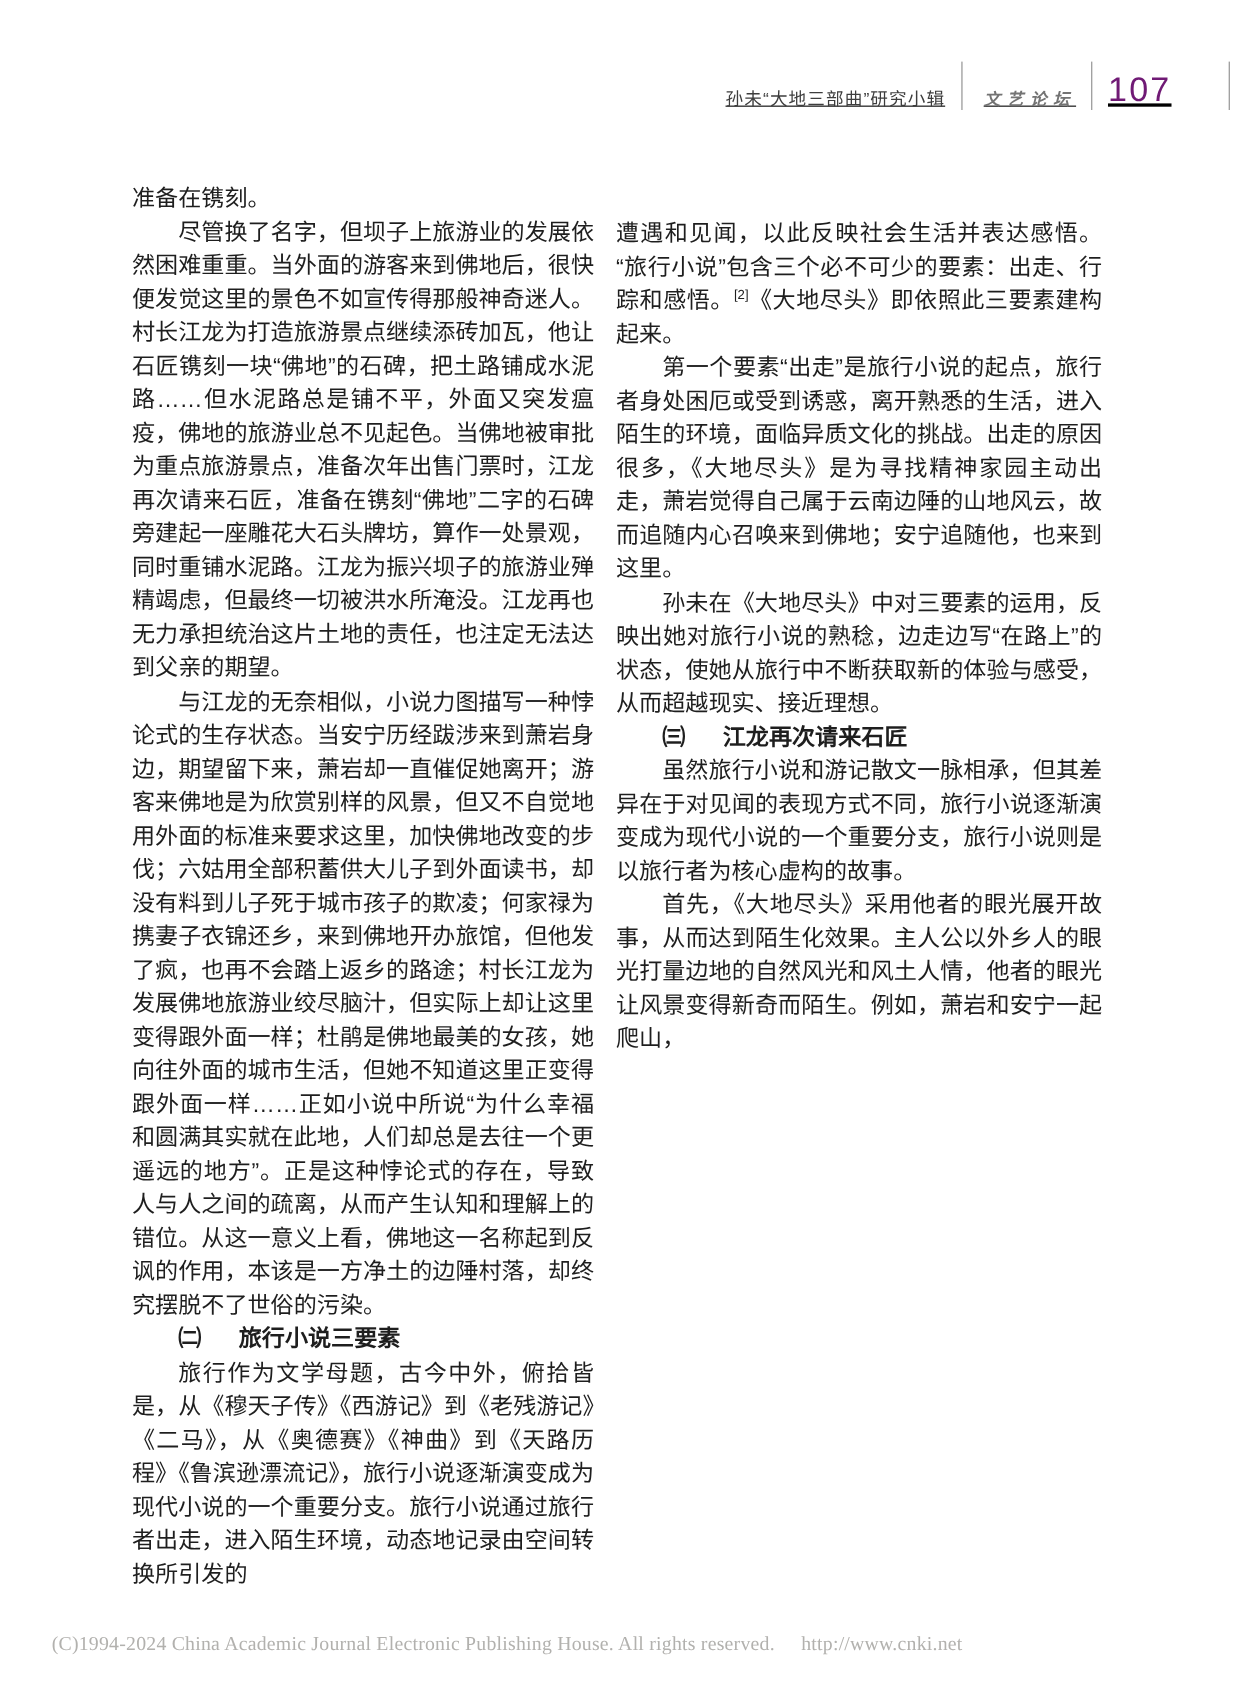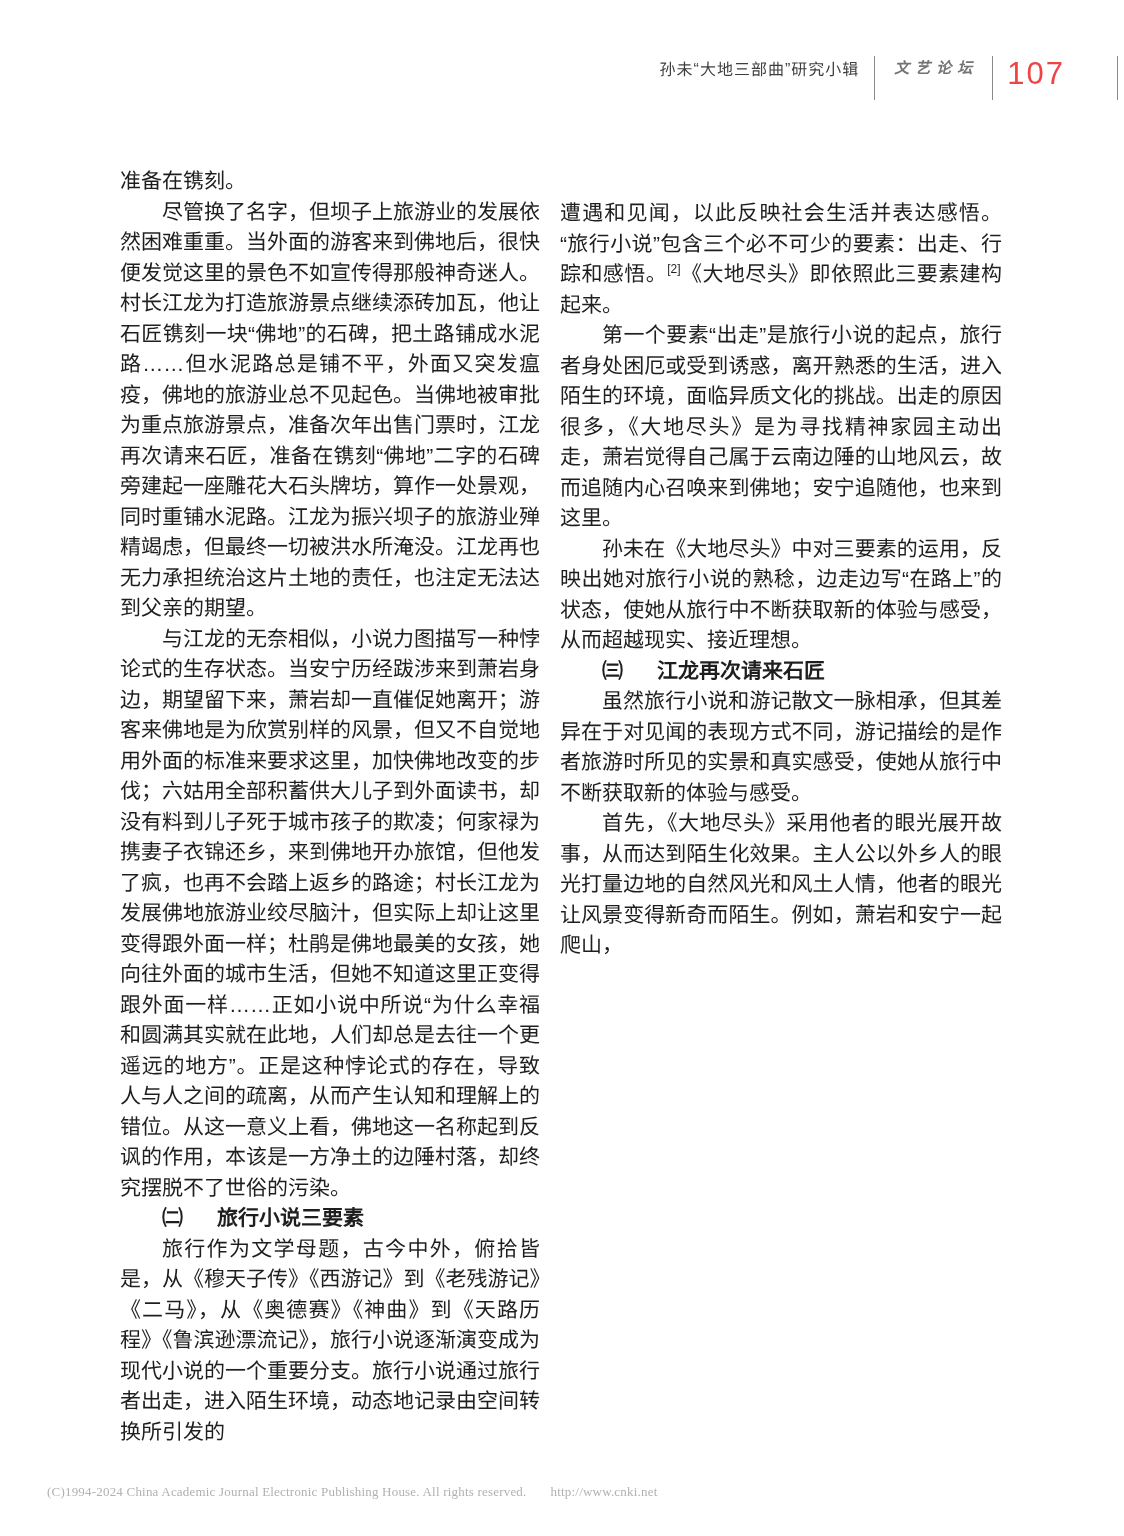--- a/index.html
+++ b/index.html
@@ -8,38 +8,38 @@
     background: #ffffff;
     font-family: "Liberation Sans", sans-serif;
     position: relative;
     overflow: hidden;
   }
   .page { position: absolute; inset: 0; background: #ffffff; }
 
   
   .header-right {
     position: absolute; top: 56px; right: 6px;
-    display: flex; align-items: flex-start;
+    display: flex; align-items: flex-end; text-decoration: underline;
   }
   .column-title {
     font-size: 16px; color: #3d3d3d; letter-spacing: 1px;
     margin-right: 15px;
   }
   .vbar {
     width: 1px; height: 44px; background: #8a8a8a;
     flex: 0 0 auto;
   }
   .journal-logo {
     font-family: "Liberation Serif", serif;
     font-style: italic; font-weight: bold;
     font-size: 15px; letter-spacing: 6px; color: #737373;
     margin: 0 14px 0 19px;
   }
   .page-number {
-    font-size: 31px; color: #ef4444; letter-spacing: 2px;
+    font-size: 31px; color: #701a75; letter-spacing: 2px;
     margin: 0 52px 0 14px;
     font-weight: normal;
   }
 
   
   .content {
     position: absolute; top: 166px; left: 120px;
   }
   .col {
     position: absolute; top: 0;
@@ -54,21 +54,21 @@
   .heading .num { margin-right: 34px; }
   sup.fnote {
     font-size: 12px; line-height: 0; vertical-align: super;
     letter-spacing: 0;
   }
 
   
   .footer {
     position: absolute; left: 47px; top: 1484px;
     font-family: "Liberation Serif", serif;
-    font-size: 13px; color: #b2b1ae; white-space: nowrap;
+    font-size: 18px; color: #b2b1ae; white-space: nowrap;
     letter-spacing: 0.2px;
   }
   .footer .url { margin-left: 24px; }
 </style>
 </head>
 <body>
 
 <div class="page">
 
   <div class="header-right">
@@ -92,21 +92,21 @@
       <p>旅行作为文学母题，古今中外，俯拾皆是，从《穆天子传》《西游记》到《老残游记》《二马》，从《奥德赛》《神曲》到《天路历程》《鲁滨逊漂流记》，旅行小说逐渐演变成为现代小说的一个重要分支。旅行小说通过旅行者出走，进入陌生环境，动态地记录由空间转换所引发的</p>
     </section>
 
     <section class="col col-right">
       <p class="cont"><span>遭遇和见闻，以此反映社会生活并表达感悟。“旅行小说”包含三个必不可少的要素：出走、行踪和感悟。</span><sup class="fnote">[2]</sup><span>《大地尽头》即依照此三要素建构起来。</span></p>
       <p>第一个要素“出走”是旅行小说的起点，旅行者身处困厄或受到诱惑，离开熟悉的生活，进入陌生的环境，面临异质文化的挑战。出走的原因很多，《大地尽头》是为寻找精神家园主动出走，萧岩觉得自己属于云南边陲的山地风云，故而追随内心召唤来到佛地；安宁追随他，也来到这里。</p>
       <p>孙未在《大地尽头》中对三要素的运用，反映出她对旅行小说的熟稔，边走边写“在路上”的状态，使她从旅行中不断获取新的体验与感受，从而超越现实、接近理想。</p>
       <p class="heading">
         <span class="num">㈢</span><span>江龙再次请来石匠</span>
       </p>
-      <p>虽然旅行小说和游记散文一脉相承，但其差异在于对见闻的表现方式不同，游记描绘的是作者旅游时所见的实景和真实感受，使她从旅行中不断获取新的体验与感受。</p>
+      <p>虽然旅行小说和游记散文一脉相承，但其差异在于对见闻的表现方式不同，旅行小说逐渐演变成为现代小说的一个重要分支，旅行小说则是以旅行者为核心虚构的故事。</p>
       <p>首先，《大地尽头》采用他者的眼光展开故事，从而达到陌生化效果。主人公以外乡人的眼光打量边地的自然风光和风土人情，他者的眼光让风景变得新奇而陌生。例如，萧岩和安宁一起爬山，</p>
     </section>
 
   </div>
 
   <div class="footer">
     <span>(C)1994-2024 China Academic Journal Electronic Publishing House. All rights reserved.</span><span class="url">http://www.cnki.net</span>
   </div>
 
 </div>

